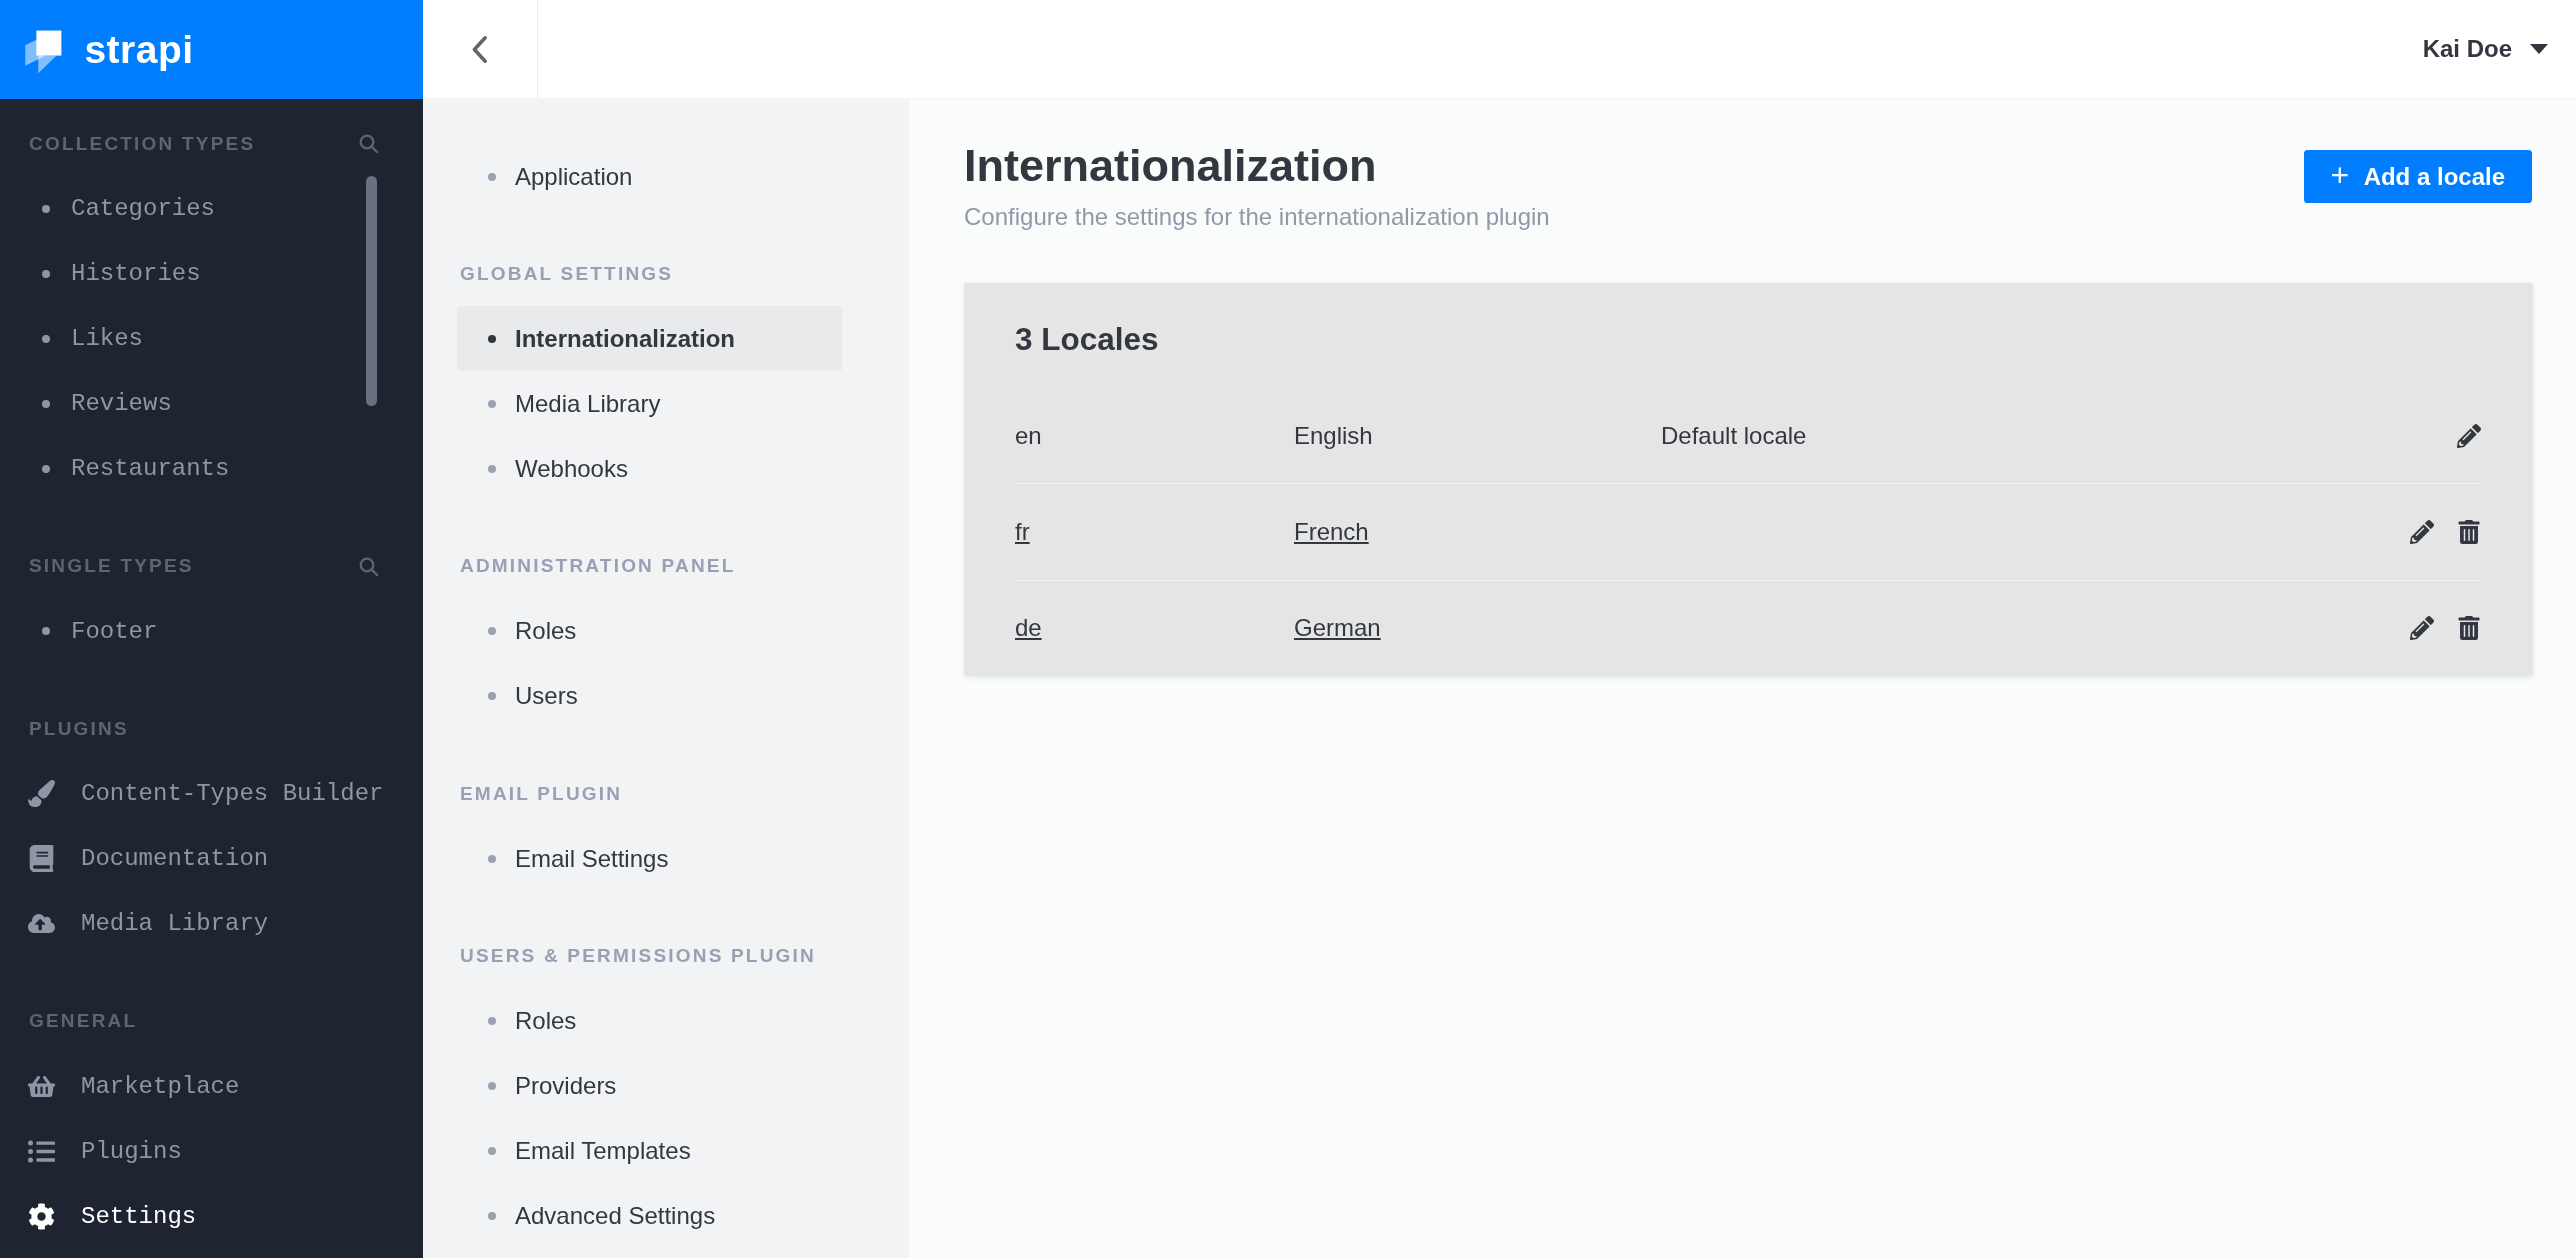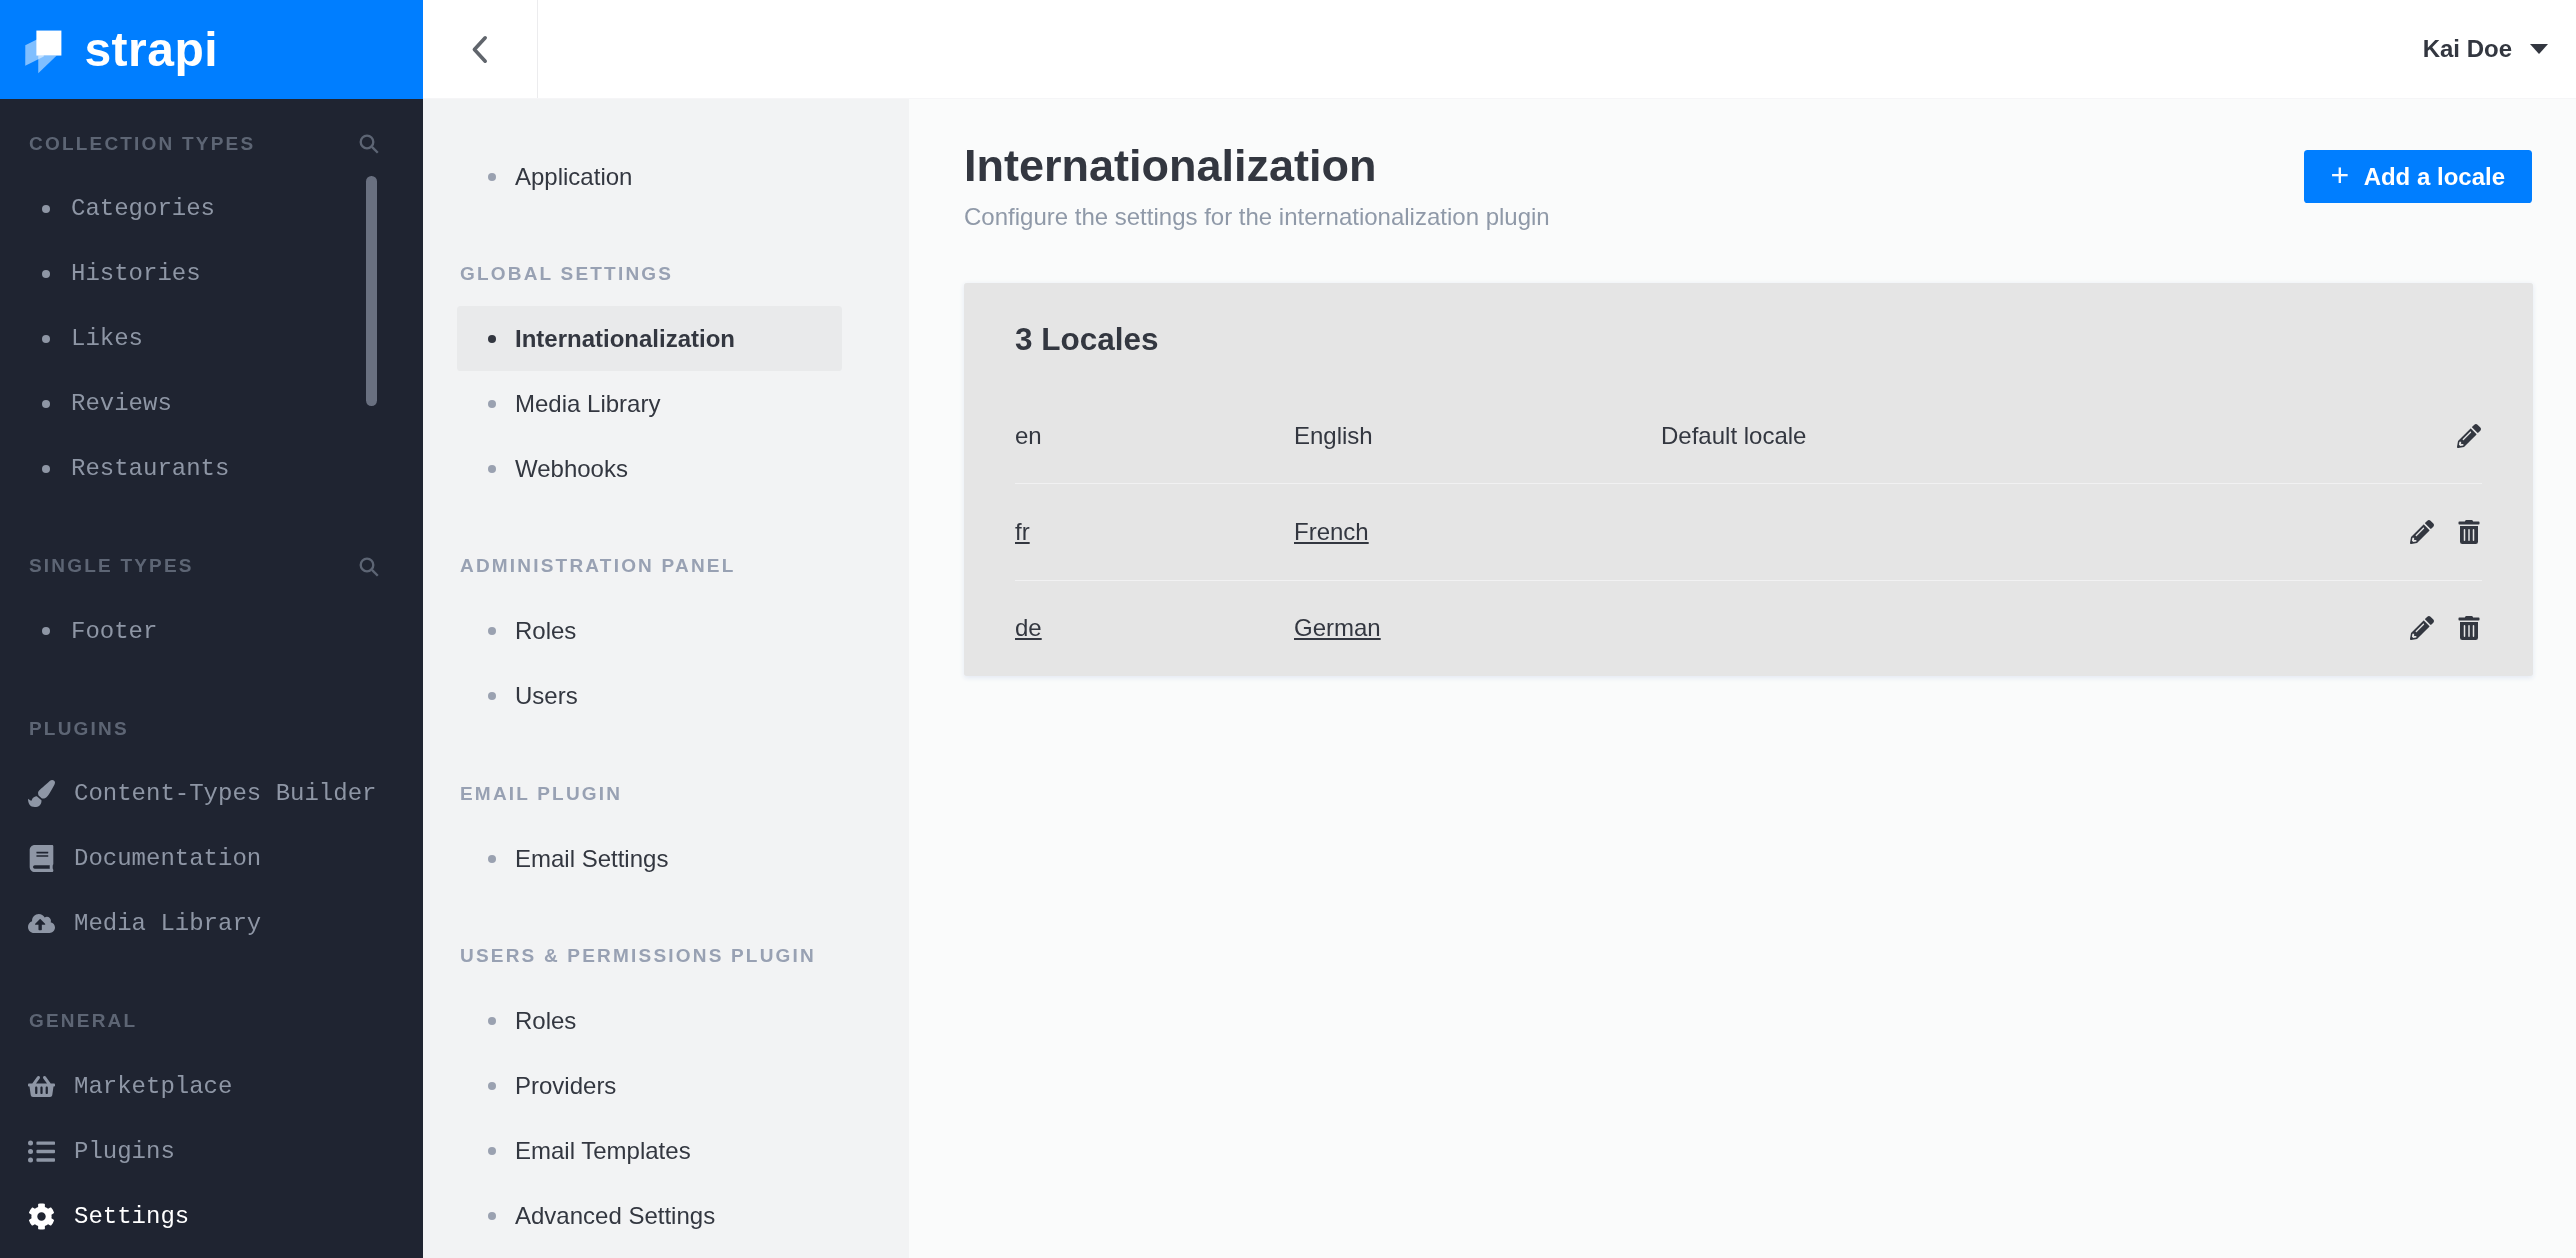--- a/index.html
+++ b/index.html
@@ -15,21 +15,21 @@
   .sidebar {
     position: absolute; left: 0; top: 0; width: 423px; height: 1259px;
     background: #1f2431; z-index: 3;
   }
   .logo-band {
     height: 99px; background: #007eff;
     display: flex; align-items: center; padding-left: 25px;
   }
   .logo-mark { width: 45px; height: 50px; flex: 0 0 auto; }
   .logo-text {
-    color: #ffffff; font-size: 48px; font-weight: bold;
+    color: #ffffff; font-size: 39px; font-weight: bold;
     margin-left: 14.4px; letter-spacing: 0.5px;
   }
   .s-section { margin-top: 47px; }
   .s-section.first { margin-top: 27px; }
   .s-header {
     height: 36px; margin-bottom: 14.4px;
     display: flex; align-items: center; justify-content: space-between;
     padding: 0 43px 0 29px;
   }
   .s-header-title {
@@ -43,21 +43,21 @@
   .s-item .bullet {
     width: 8px; height: 8px; border-radius: 50%;
     background: #8e96a5; margin-left: 42px; flex: 0 0 auto;
   }
   .s-item .bullet + .s-label { margin-left: 21px; }
   .s-item .s-icon {
     width: 31px; height: 31px; margin-left: 26px; flex: 0 0 auto;
     display: flex; align-items: center; justify-content: center;
   }
   .s-item .s-icon svg { width: 27px; height: 27px; }
-  .s-item .s-icon + .s-label { margin-left: 17px; }
+  .s-item .s-icon + .s-label { margin-left: 24px; }
   .s-item.active { color: #ffffff; }
   .scroll-thumb {
     position: absolute; left: 366px; top: 176px; width: 10.8px; height: 230px;
     border-radius: 5.4px; background: #697080; cursor: grab;
   }
 
   
   .topbar {
     position: absolute; left: 423px; top: 0; right: 0; height: 99px;
     background: #ffffff; border-bottom: 0.9px solid #f5f5f7; z-index: 2;

